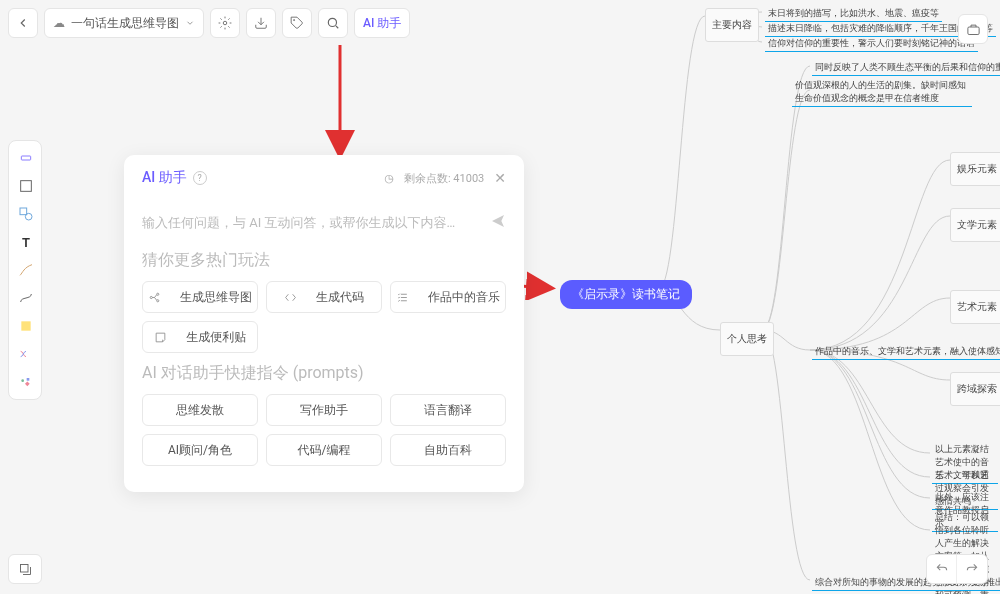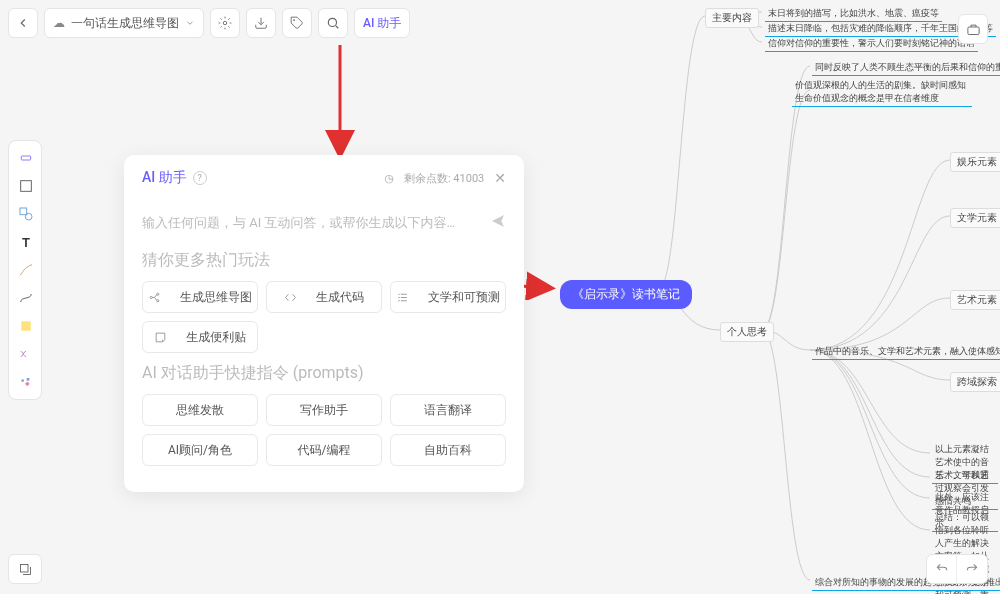--- a/index.html
+++ b/index.html
@@ -40,21 +40,21 @@
     
     
     .arrow1 { position: absolute; left: 280px; top: 40px; }
     .arrow2 { position: absolute; left: 240px; top: 260px; }
     
     
     .root-node { position: absolute; left: 560px; top: 280px; background: #5b5cff; color: #fff; padding: 6px 12px; border-radius: 12px; font-size: 12px; font-weight: 500; }
     
     
     .mm-node { position: absolute; font-size: 9px; color: #444; white-space: nowrap; border-bottom: 1px solid #0ea5e9; padding: 1px 3px; }
-    .mm-group-label { font-size: 10px; border: 1px solid #ddd; border-radius: 3px; padding: 2px 6px; background: #fafafa; }
+    .mm-group-label { font-size: 10px; border: 1px solid #ddd; border-radius: 3px; padding: 9px 6px; background: #fafafa; }
     
     
     .mm-lines { position: absolute; left: 0; top: 0; width: 1000px; height: 594px; pointer-events: none; }
     
     
     .right-btn { position: absolute; right: 12px; top: 14px; width: 30px; height: 30px; background: #fff; border: 1px solid #e5e5e5; border-radius: 6px; display: flex; align-items: center; justify-content: center; cursor: pointer; color: #666; }
     .undo-redo { position: absolute; right: 12px; bottom: 10px; background: #fff; border: 1px solid #e5e5e5; border-radius: 6px; display: flex; }
     .ur-btn { width: 30px; height: 28px; display: flex; align-items: center; justify-content: center; cursor: pointer; color: #888; }
     .ur-btn:first-child { border-right: 1px solid #eee; }
   </style>
@@ -206,21 +206,21 @@
     <div class="ai-btn">
       <svg viewBox="0 0 24 24" fill="none" stroke="#888" stroke-width="1.5">
           <path d="M8 6l-5 6 5 6M16 6l5 6-5 6"></path>
         </svg>
       <span>生成代码</span>
     </div>
     <div class="ai-btn">
       <svg viewBox="0 0 24 24" fill="none" stroke="#888" stroke-width="1.5">
           <path d="M9 6h11M9 12h11M9 18h11M4 6l1 1 2-2M4 12l1 1 2-2M4 18l1 1 2-2"></path>
         </svg>
-      <span>文学和可预测</span>
+      <span>作品中的音乐</span>
     </div>
   </div>
   <div class="ai-btn-row">
     <div class="ai-btn ai-btn-single">
       <svg viewBox="0 0 24 24" fill="none" stroke="#888" stroke-width="1.5">
           <path d="M4 4h16v12l-4 4H4z M16 16v4"></path>
         </svg>
       <span>生成便利贴</span>
     </div>
   </div>

